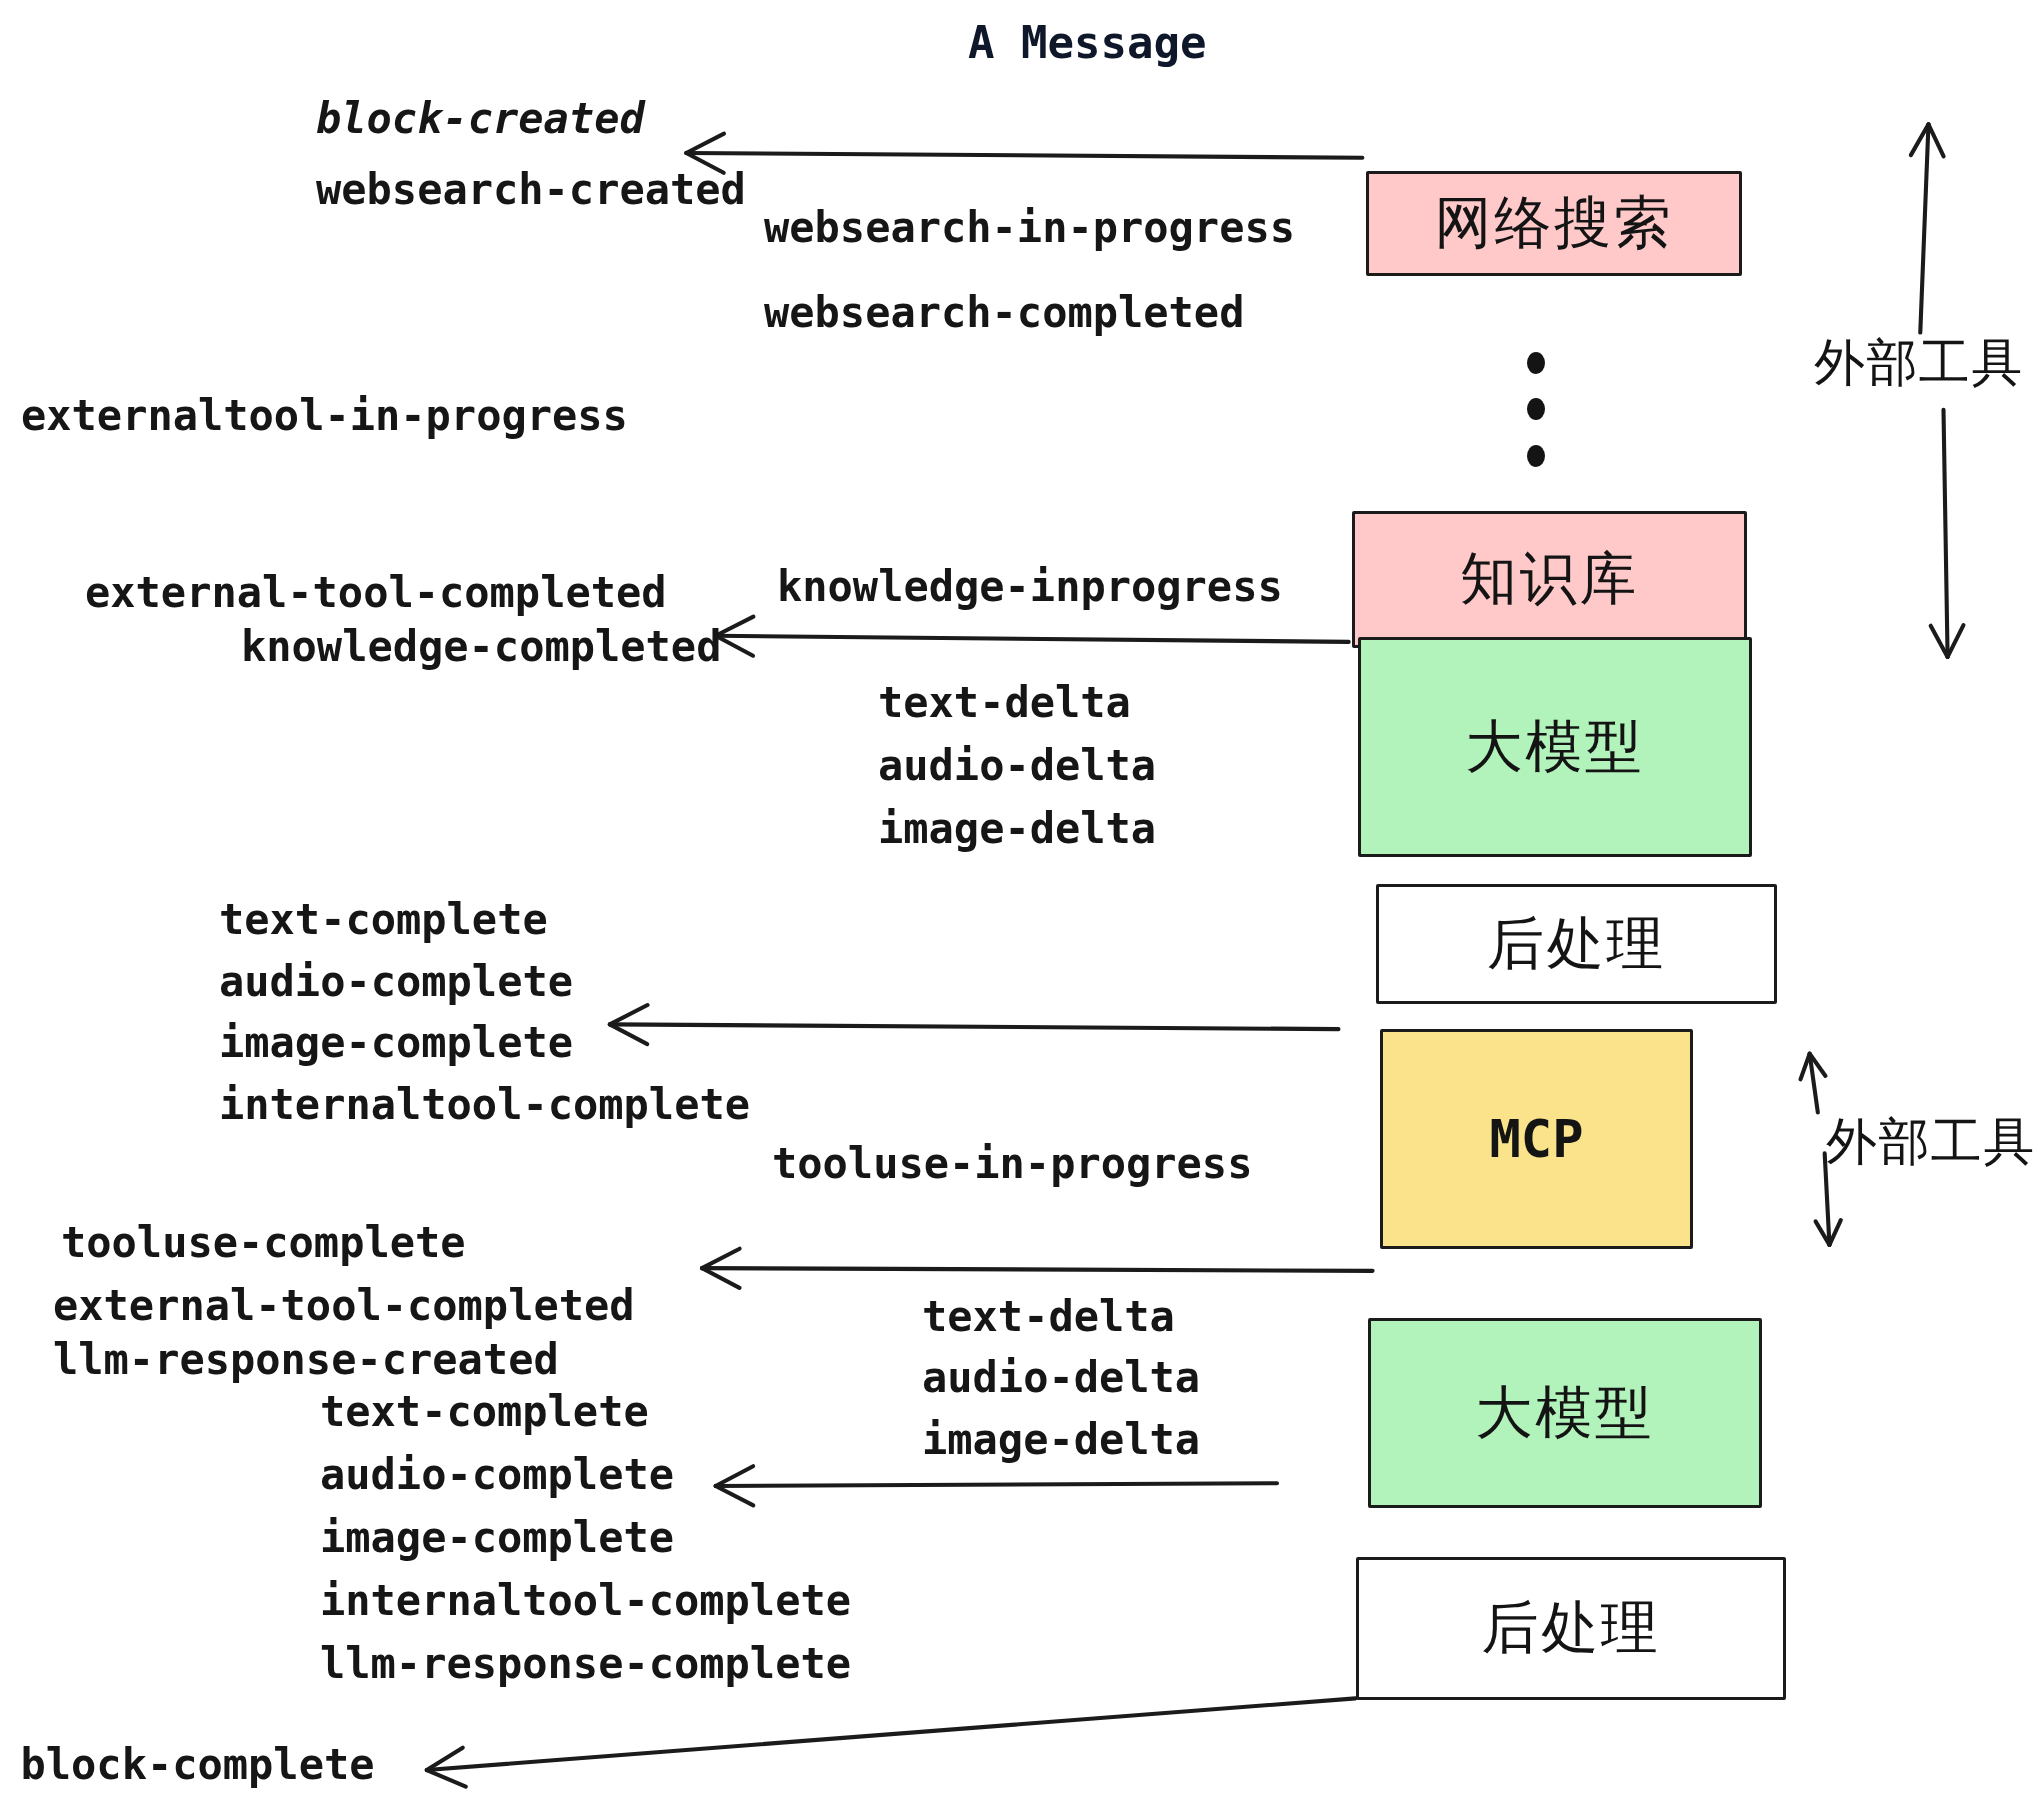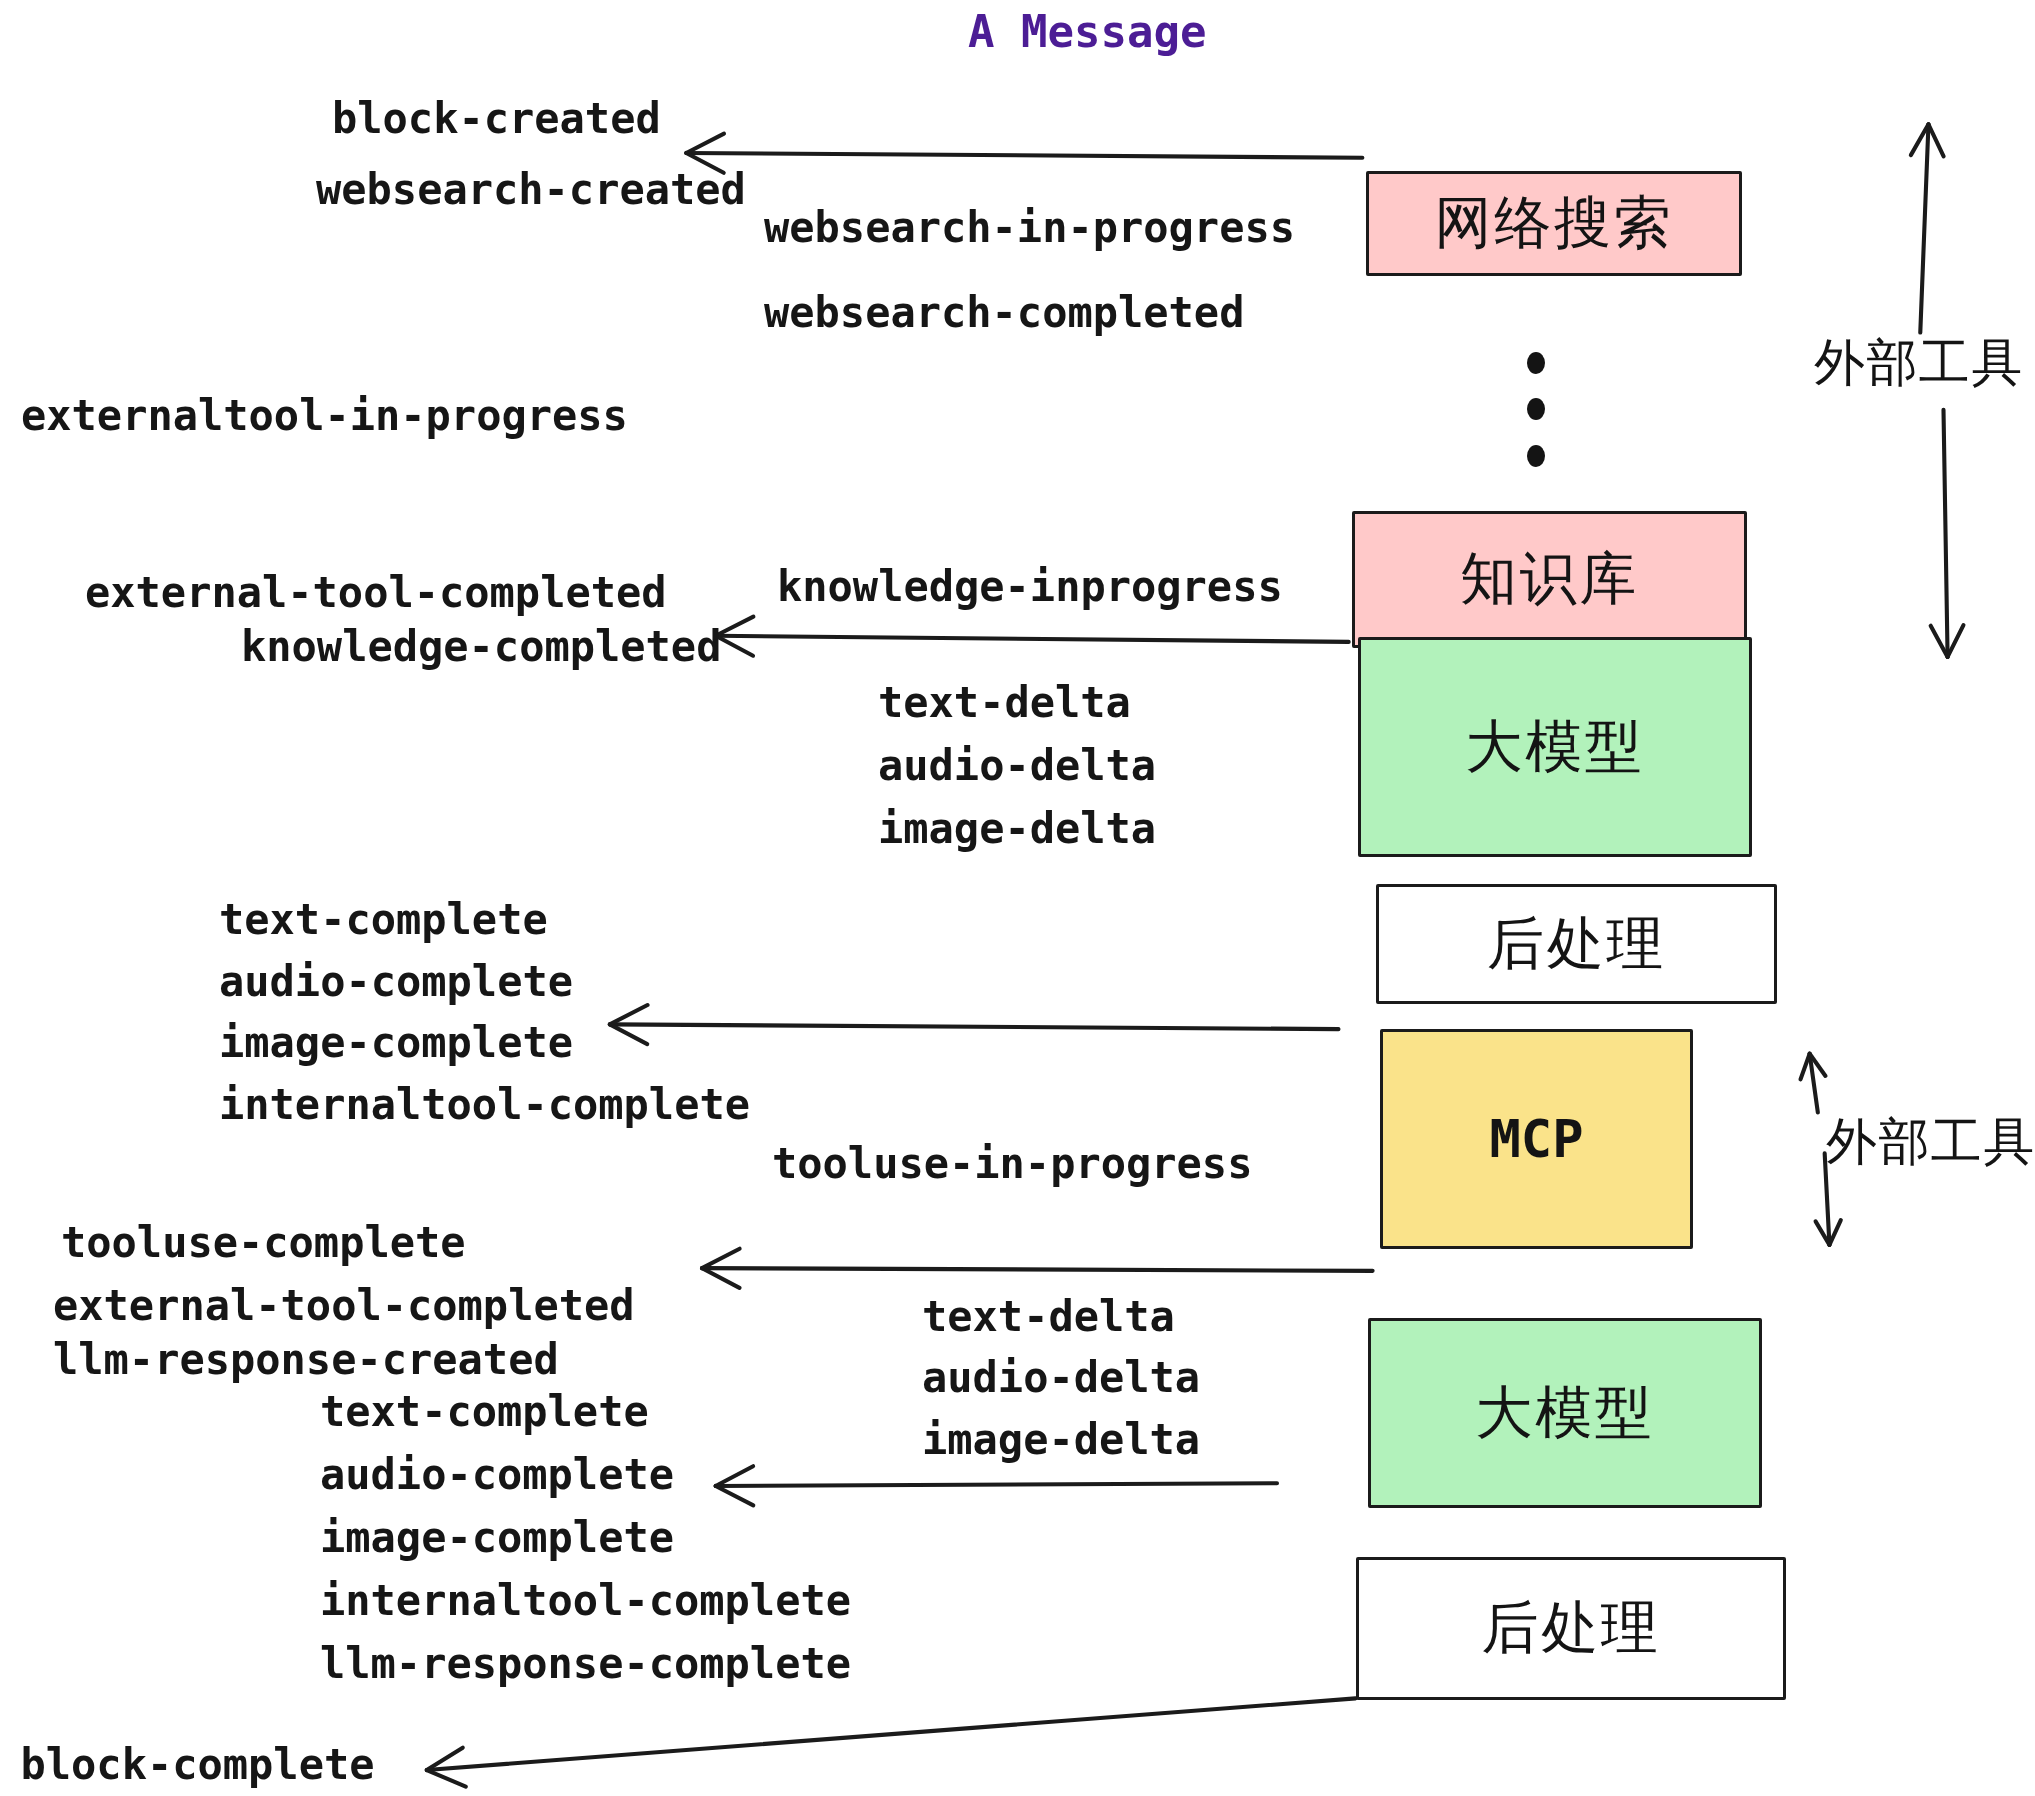--- a/index.html
+++ b/index.html
@@ -1,19 +1,19 @@
 <!DOCTYPE html>
 <html style="font-size:11px"><head>
 <meta charset="utf-8">
 <style>
   html,body{margin:0;padding:0;background:#ffffff;}
   .canvas{position:relative;width:2035px;height:1796px;background:#ffffff;overflow:hidden;
           font-family:"DejaVu Sans Mono",monospace;}
-  .title{position:absolute;left:968px;top:6px;font:700 44px "DejaVu Sans Mono",monospace;
-         color:#4c1d95;white-space:nowrap;}
+  .title{position:absolute;left:968px;top:17px;font:700 44px "DejaVu Sans Mono",monospace;
+         color:#0f172a;white-space:nowrap;}
   .event{position:absolute;font:700 42px "DejaVu Sans Mono",monospace;color:#161616;
          white-space:nowrap;line-height:1.1;}
   .box{position:absolute;border:3.4px solid #1b1b1b;border-radius:2px;box-sizing:border-box;
        display:flex;align-items:center;justify-content:center;}
   .box-label{font:400 57px "Liberation Sans","DejaVu Sans",sans-serif;color:#141414;
              white-space:nowrap;letter-spacing:2.7px;}
   .box-label.mono{font:700 52px "DejaVu Sans Mono",monospace;letter-spacing:0;}
   .side-label{position:absolute;font:400 51px "Liberation Sans","DejaVu Sans",sans-serif;
               color:#141414;white-space:nowrap;letter-spacing:1.4px;}
   .dot{position:absolute;width:18px;height:22px;border-radius:50%;background:#141414;}
@@ -93,21 +93,21 @@
         <span class="box-label mono">MCP</span>
       </div>
       <div class="box" style="left: 1368px; top: 1318px; width: 394px; height: 190px; background: rgb(178, 242, 187);">
         <span class="box-label">大模型</span>
       </div>
       <div class="box" style="left: 1356px; top: 1557px; width: 430px; height: 143px; background: rgb(255, 255, 255);">
         <span class="box-label">后处理</span>
       </div>
     </div>
   <div>
-      <div class="event" style="left: 332px; top: 96px;">block-created</div>
+      <div class="event" style="left: 316px; top: 96px; font-style: italic;">block-created</div>
       <div class="event" style="left: 316px; top: 167px;">websearch-created</div>
       <div class="event" style="left: 764px; top: 205px;">websearch-in-progress</div>
       <div class="event" style="left: 764px; top: 290px;">websearch-completed</div>
       <div class="event" style="left: 21px; top: 393px;">externaltool-in-progress</div>
       <div class="event" style="left: 777px; top: 564px;">knowledge-inprogress</div>
       <div class="event" style="left: 85px; top: 570px;">external-tool-completed</div>
       <div class="event" style="left: 197px; top: 624px; margin-left: 44px;">knowledge-completed</div>
       <div class="event" style="left: 878px; top: 680px;">text-delta</div>
       <div class="event" style="left: 878px; top: 743px;">audio-delta</div>
       <div class="event" style="left: 878px; top: 806px;">image-delta</div>

